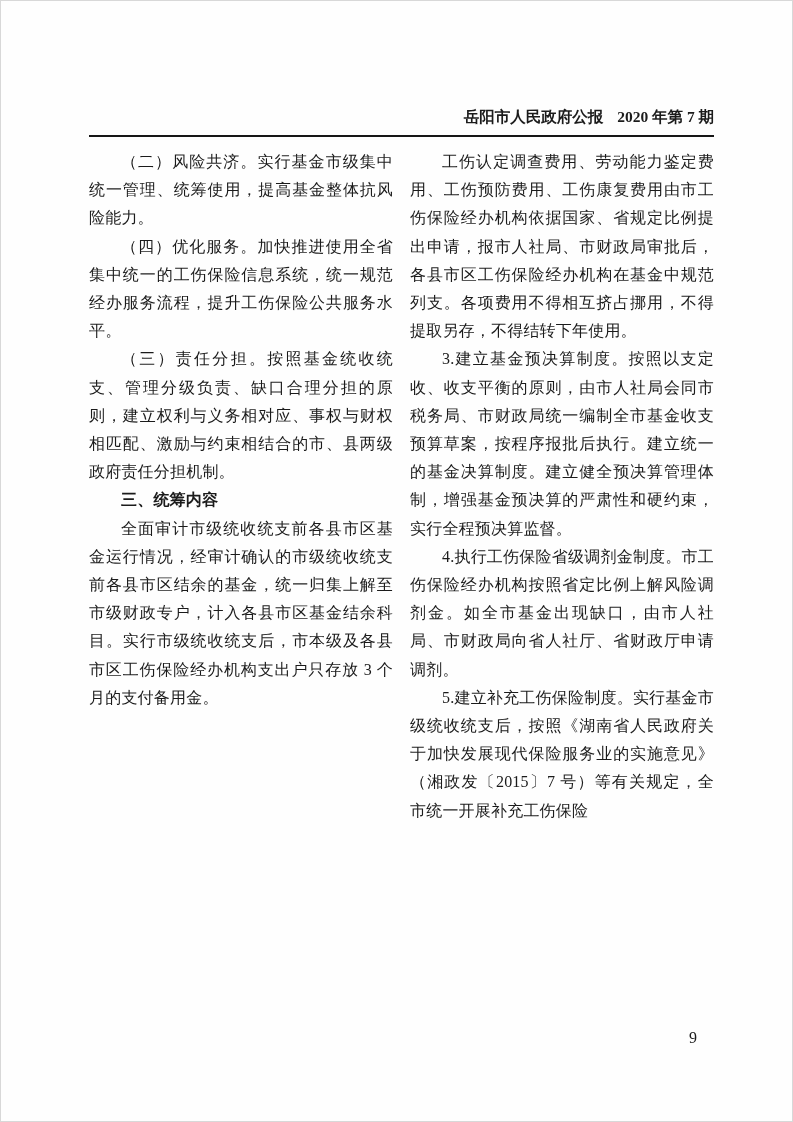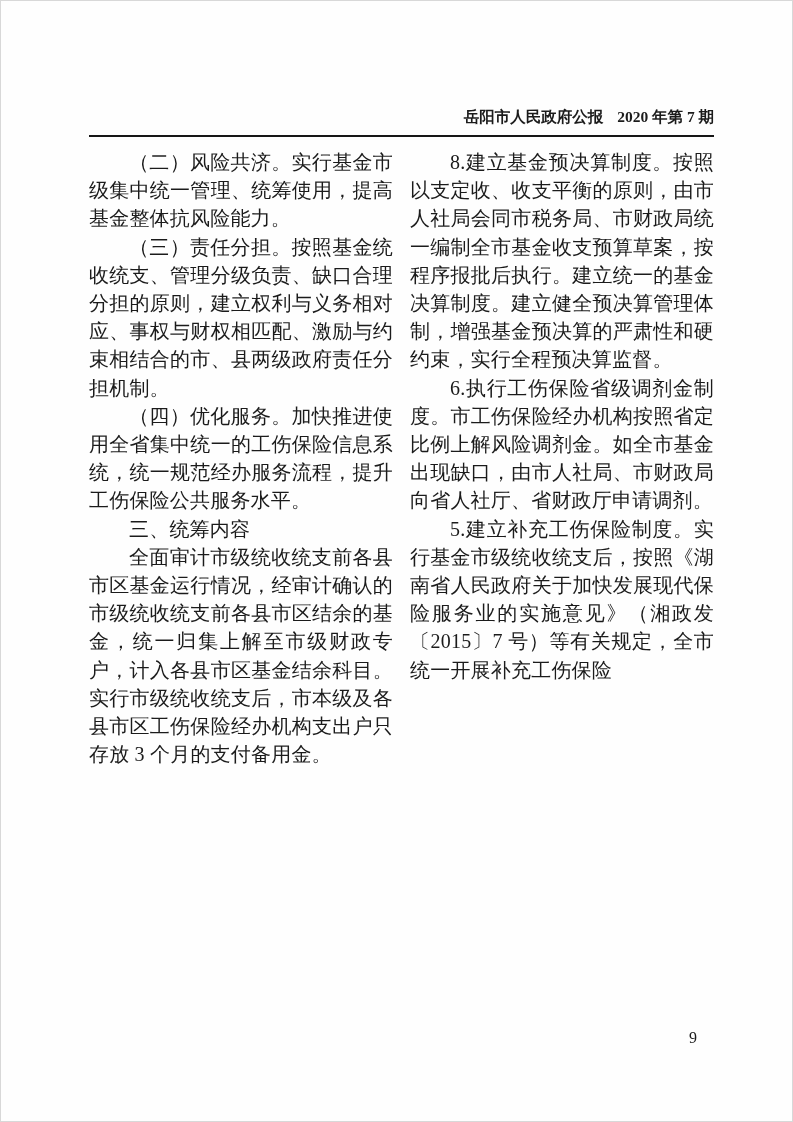--- a/index.html
+++ b/index.html
@@ -39,34 +39,34 @@
   }
   .columns {
     display: flex;
     gap: 17px;
     margin-top: 11px;
   }
   .col {
     width: 304px;
     height: 910px;
     overflow: hidden;
-    font-size: 20px;
+    font-size: 16px;
     line-height: 28.2px;
     text-align: justify;
     letter-spacing: 0.2px;
   }
   .col p {
     margin: 0;
     text-indent: 2em;
   }
   .col p.no-indent {
     text-indent: 0;
   }
   .col p.bold {
-    font-weight: normal;
+    font-weight: bold;
   }
   .page-number {
     position: absolute;
     top: 1026px;
     right: 95px;
     font-size: 16px;
     line-height: 22px;
   }
 </style>
 </head>
@@ -75,28 +75,29 @@
 <div class="page">
   <div class="content">
 
     <div class="running-head">
       <span>岳阳市人民政府公报</span><span class="issue">2020 年第 7 期</span>
     </div>
 
     <div class="columns">
       <div class="col">
           <p>（二）风险共济。实行基金市级集中统一管理、统筹使用，提高基金整体抗风险能力。</p>
+          <p>（四）优化服务。加快推进使用全省集中统一的工伤保险信息系统，统一规范经办服务流程，提升工伤保险公共服务水平。</p>
           <p>（三）责任分担。按照基金统收统支、管理分级负责、缺口合理分担的原则，建立权利与义务相对应、事权与财权相匹配、激励与约束相结合的市、县两级政府责任分担机制。</p>
-          <p>（四）优化服务。加快推进使用全省集中统一的工伤保险信息系统，统一规范经办服务流程，提升工伤保险公共服务水平。</p>
           <p class="bold">三、统筹内容</p>
           <p>全面审计市级统收统支前各县市区基金运行情况，经审计确认的市级统收统支前各县市区结余的基金，统一归集上解至市级财政专户，计入各县市区基金结余科目。实行市级统收统支后，市本级及各县市区工伤保险经办机构支出户只存放 3 个月的支付备用金。</p>
         </div>
       <div class="col">
-          <p>8.建立基金预决算制度。按照以支定收、收支平衡的原则，由市人社局会同市税务局、市财政局统一编制全市基金收支预算草案，按程序报批后执行。建立统一的基金决算制度。建立健全预决算管理体制，增强基金预决算的严肃性和硬约束，实行全程预决算监督。</p>
-          <p>6.执行工伤保险省级调剂金制度。市工伤保险经办机构按照省定比例上解风险调剂金。如全市基金出现缺口，由市人社局、市财政局向省人社厅、省财政厅申请调剂。</p>
+          <p>工伤认定调查费用、劳动能力鉴定费用、工伤预防费用、工伤康复费用由市工伤保险经办机构依据国家、省规定比例提出申请，报市人社局、市财政局审批后，各县市区工伤保险经办机构在基金中规范列支。各项费用不得相互挤占挪用，不得提取另存，不得结转下年使用。</p>
+          <p>3.建立基金预决算制度。按照以支定收、收支平衡的原则，由市人社局会同市税务局、市财政局统一编制全市基金收支预算草案，按程序报批后执行。建立统一的基金决算制度。建立健全预决算管理体制，增强基金预决算的严肃性和硬约束，实行全程预决算监督。</p>
+          <p>4.执行工伤保险省级调剂金制度。市工伤保险经办机构按照省定比例上解风险调剂金。如全市基金出现缺口，由市人社局、市财政局向省人社厅、省财政厅申请调剂。</p>
           <p>5.建立补充工伤保险制度。实行基金市级统收统支后，按照《湖南省人民政府关于加快发展现代保险服务业的实施意见》（湘政发〔2015〕7 号）等有关规定，全市统一开展补充工伤保险</p>
         </div>
     </div>
 
   </div>
 
   <div class="page-number">9</div>
 </div>
 
 </body></html>

